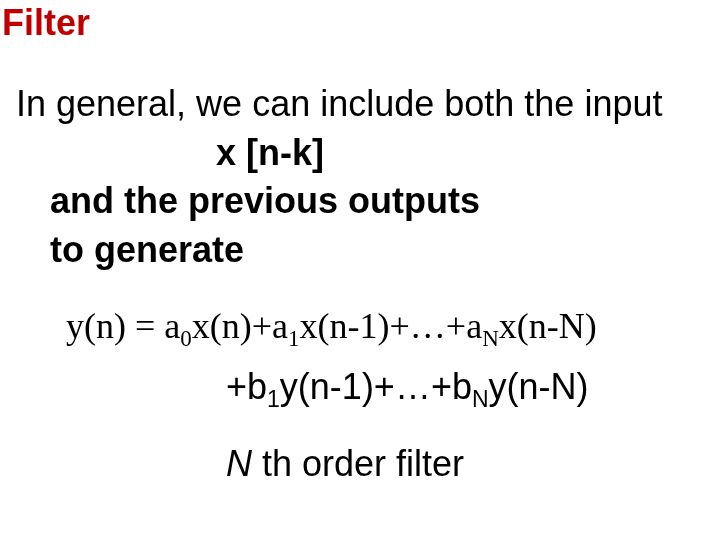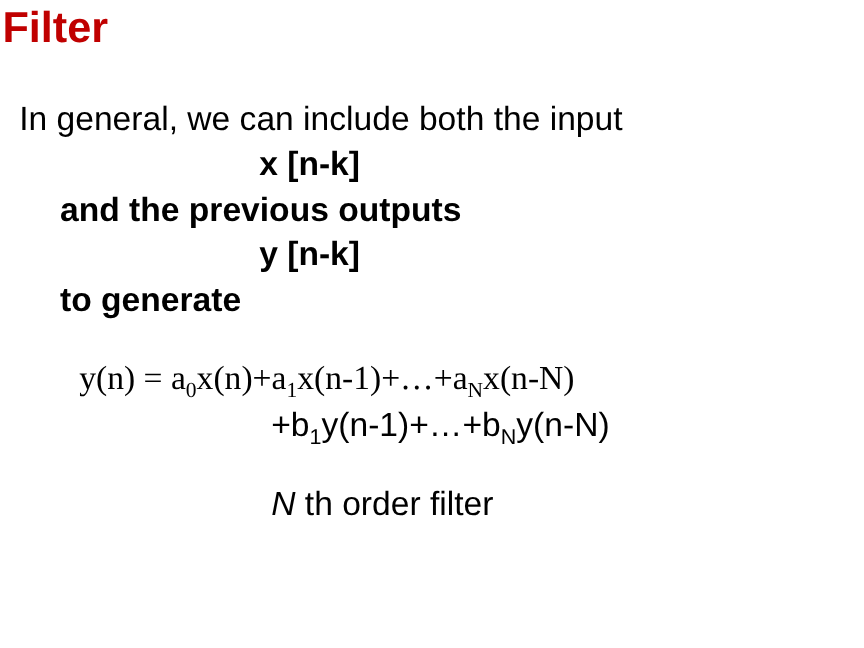--- a/index.html
+++ b/index.html
@@ -24,31 +24,31 @@
     font-size: 36px;
     font-weight: bold;
     color: #c00000;
     letter-spacing: 0px;
   }
   .body {
     position: absolute;
     left: 16px;
     top: 80px;
     width: 688px;
-    font-size: 28px;
+    font-size: 36px;
     line-height: 1.35;
   }
   .line { display: block; }
   .indent1 { padding-left: 34px; font-weight: bold; }
   .center1 { padding-left: 200px; font-weight: bold; }
   .eq-block {
     margin-top: 28px;
   }
   .eq-line1 { padding-left: 50px; font-family: Liberation Serif, serif; }
-  .eq-line2 { padding-left: 210px; }
+  .eq-line2 { padding-left: 210px; margin-top: 12px; }
   .order-line {
     margin-top: 28px;
     padding-left: 210px;
   }
   sub {
     font-size: 0.64em;
     vertical-align: sub;
     line-height: 0;
   }
   .ital { font-style: italic; }
@@ -56,21 +56,20 @@
 </head>
 <body>
 <div class="slide">
 
   <div class="title">Filter</div>
 
   <div class="body">
     <span class="line">In general, we can include both the input</span>
     <span class="line center1">x [n-k]</span>
     <span class="line indent1">and the previous outputs</span>
-    <span class="line center1">y [n-k]</span>
     <span class="line indent1">to generate</span>
 
     <div class="eq-block">
       <span class="line eq-line1">
         <span>y(n) = a</span><sub>0</sub><span>x(n)+a</span><sub>1</sub><span>x(n-1)+…+a</span><sub>N</sub><span>x(n-N)</span>
       </span>
       <span class="line eq-line2">
         <span>+b</span><sub>1</sub><span>y(n-1)+…+b</span><sub>N</sub><span>y(n-N)</span>
       </span>
     </div>

